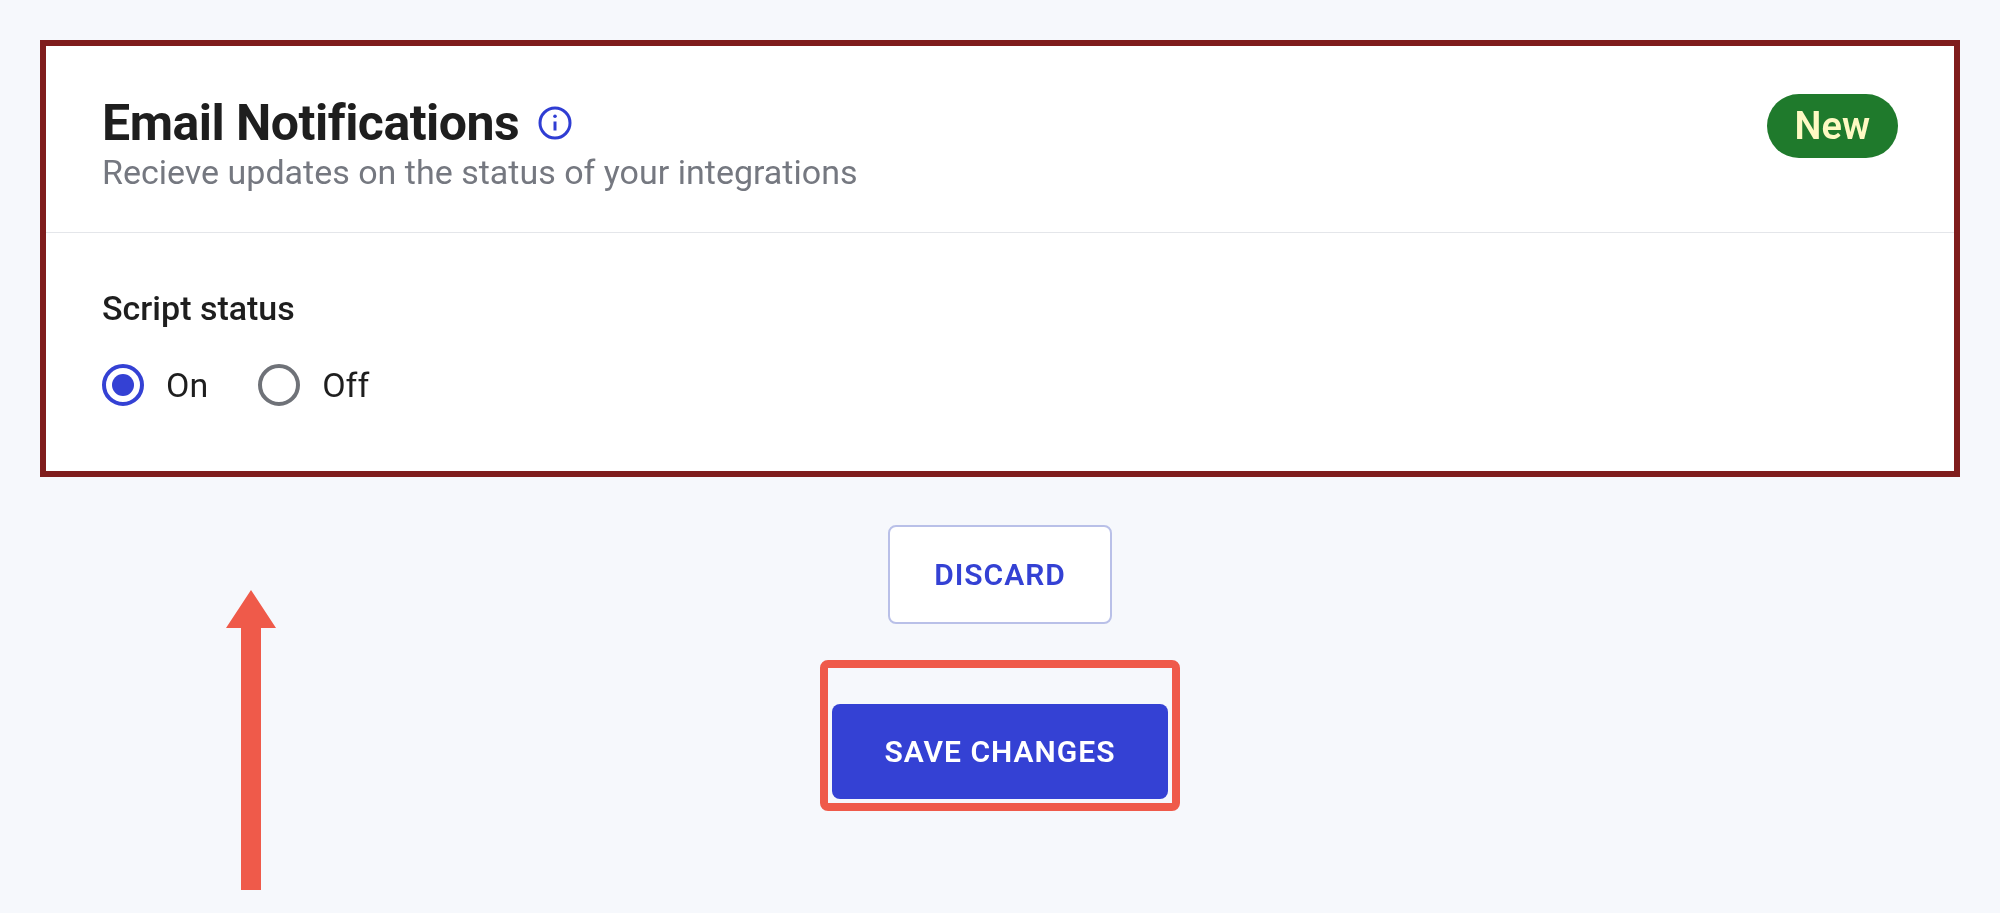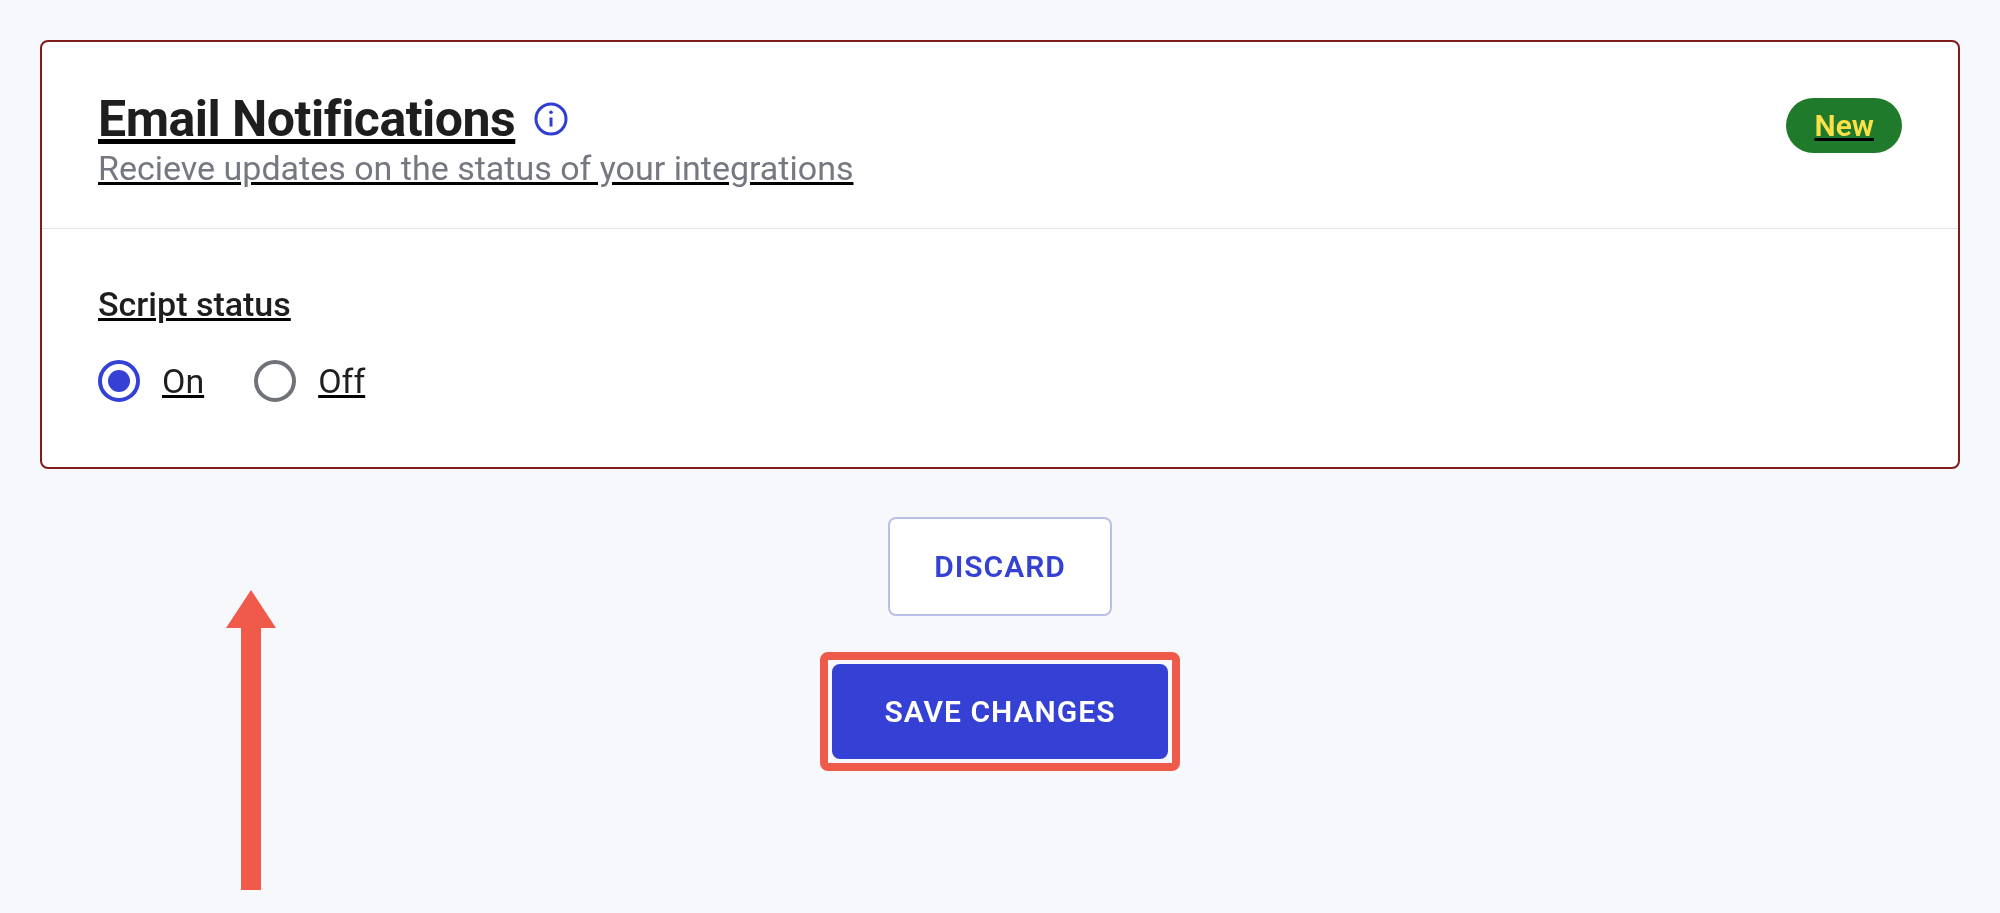--- a/index.html
+++ b/index.html
@@ -10,24 +10,23 @@
     body {
       font-family: -apple-system, BlinkMacSystemFont, "Segoe UI", Roboto, Helvetica, Arial, sans-serif;
       background: #f6f8fc;
       width: 2000px;
       height: 913px;
       padding: 40px;
       position: relative;
     }
     .card {
       background: #fff;
-      border: 2px solid #7f1d1d;
-      border-radius: 8px;
+      border: 6px solid #7f1d1d;
+      border-radius: 0;
       overflow: hidden;
-      text-decoration: underline;
     }
     .card-header {
       padding: 48px 56px 40px 56px;
       border-bottom: 1px solid #e4e6ea;
       display: flex;
       align-items: flex-start;
       justify-content: space-between;
     }
     .header-left {
       display: flex;
@@ -51,26 +50,26 @@
       align-items: center;
       justify-content: center;
       color: #2f3dd3;
     }
     .card-subtitle {
       font-size: 34px;
       color: #757880;
     }
     .badge-new {
       background: #1f7a2c;
-      color: #fde047;
-      font-size: 30px;
+      color: #fef9c3;
+      font-size: 38px;
       font-weight: 600;
       padding: 10px 28px;
       border-radius: 999px;
-      margin-top: 8px;
+      margin-top: 0;
     }
     .card-body {
       padding: 55px 56px 65px 56px;
     }
     .group-label {
       font-size: 34px;
       font-weight: 500;
       color: #1e1e1e;
       margin-bottom: 36px;
     }
@@ -135,20 +134,21 @@
     }
     .save-wrapper {
       border: 8px solid #ef5a4a;
       border-radius: 8px;
       padding: 4px;
     }
     .btn-save {
       background: #3441d4;
       color: #fff;
       padding: 30px 52px;
+      margin-top: 32px;
     }
     .annotation-arrow {
       position: absolute;
       left: 226px;
       top: 590px;
       pointer-events: none;
     }
   </style>
 </head>
 <body>

